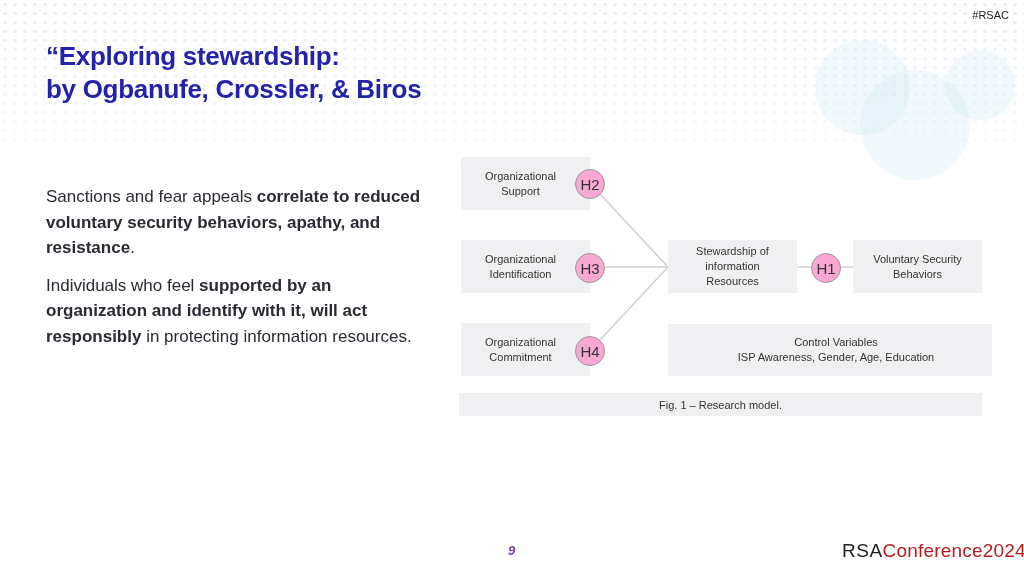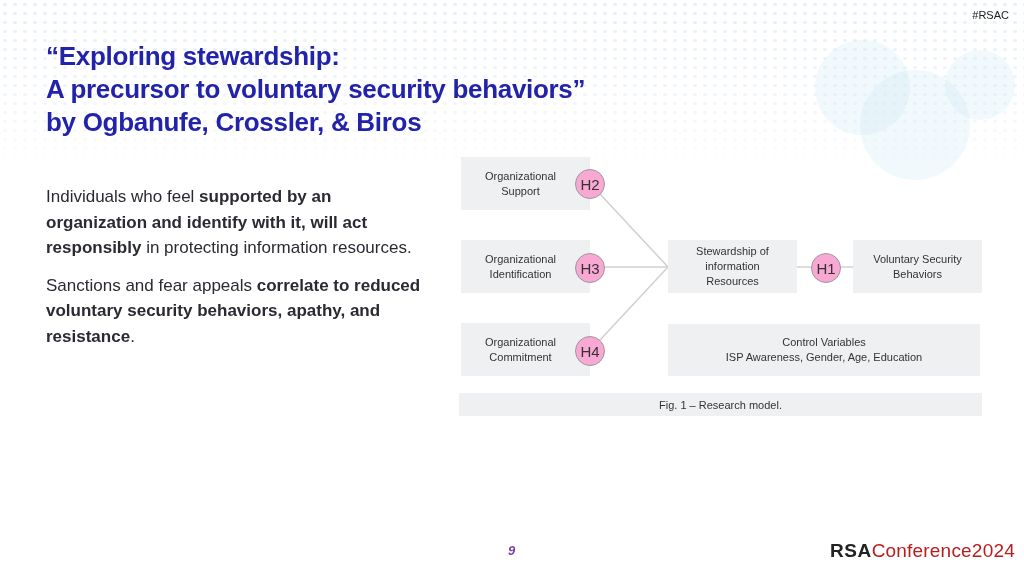--- a/index.html
+++ b/index.html
@@ -15,45 +15,44 @@
   .title div { white-space:nowrap; }
   .body-text { position:absolute; left:46px; top:184px; width:380px; color:#2a2a33; font-size:17px; line-height:25.5px; }
   .body-text p { margin:0 0 12px 0; }
   .body-text b { font-weight:bold; }
   .box { position:absolute; background:#eff0f2; display:flex; align-items:center; justify-content:center; text-align:center; font-size:11px; line-height:15px; color:#333; }
   .circle { position:absolute; width:30px; height:30px; border-radius:50%; border:1.3px solid #9a9a9a; background:#f9a8d4; box-sizing:border-box; display:flex; align-items:center; justify-content:center; font-size:15px; color:#333; }
   svg.lines { position:absolute; left:0; top:0; width:1024px; height:576px; }
   .fig { position:absolute; left:459px; top:393px; width:523px; height:23px; background:#eff0f2; display:flex; align-items:center; justify-content:center; font-size:11px; color:#333; }
   .page-num { position:absolute; left:508px; top:543px; font-size:13px; font-weight:bold; font-style:italic; color:#7b3fa0; }
   .logo { position:absolute; left:830px; top:540px; font-size:19px; color:#222; white-space:nowrap; letter-spacing:0.2px; }
-  .logo .rsa { font-weight:bold; letter-spacing:0.5px; }
+  .logo .rsa { font-weight:normal; letter-spacing:0.5px;margin-left:12px; }
   .logo .conf { font-weight:normal; color:#b91c1c; }
 </style>
 </head>
 <body>
 
 <div class="bg-dots"></div>
 <div class="bg-circle" style="left:815px;top:40px;width:95px;height:95px;"></div>
 <div class="bg-circle" style="left:860px;top:70px;width:110px;height:110px;"></div>
 <div class="bg-circle" style="left:945px;top:50px;width:70px;height:70px;"></div>
 
 <div class="tag">#RSAC</div>
 
 <div class="title">
   <div>“Exploring stewardship:</div>
-  <div>A precursor to voluntary security behaviors”</div>
   <div>by Ogbanufe, Crossler, &amp; Biros</div>
 </div>
 
 <div class="body-text">
   <p>
-    <span>Individuals who feel </span><b>supported by an organization and identify with it, will act responsibly</b><span> in protecting information resources.</span>
+    <span>Sanctions and fear appeals </span><b>correlate to reduced voluntary security behaviors, apathy, and resistance</b><span>.</span>
   </p>
   <p>
-    <span>Sanctions and fear appeals </span><b>correlate to reduced voluntary security behaviors, apathy, and resistance</b><span>.</span>
+    <span>Individuals who feel </span><b>supported by an organization and identify with it, will act responsibly</b><span> in protecting information resources.</span>
   </p>
 </div>
 
 <div>
   <svg class="lines">
     <line x1="600" y1="194" x2="668" y2="267" stroke="#d0d0d0" stroke-width="1.5"></line>
     <line x1="605" y1="267" x2="668" y2="267" stroke="#d0d0d0" stroke-width="1.5"></line>
     <line x1="600" y1="340" x2="668" y2="267" stroke="#d0d0d0" stroke-width="1.5"></line>
     <line x1="797" y1="267" x2="853" y2="267" stroke="#d0d0d0" stroke-width="1.5"></line>
   </svg>
@@ -91,21 +90,21 @@
   </div>
   <div class="circle" style="left:811px;top:253px;">H1</div>
 
   <div class="box" style="left:853px;top:240px;width:129px;height:53px;">
     <div>
       <div>Voluntary Security</div>
       <div>Behaviors</div>
     </div>
   </div>
 
-  <div class="box" style="left:668px;top:324px;width:312px;height:52px;">
+  <div class="box" style="left:668px;top:324px;width:312px;height:52px;padding-left:12px;">
     <div>
       <div>Control Variables</div>
       <div>ISP Awareness, Gender, Age, Education</div>
     </div>
   </div>
 
   <div class="fig">Fig. 1 – Research model.</div>
 </div>
 
 <div class="page-num">9</div>

